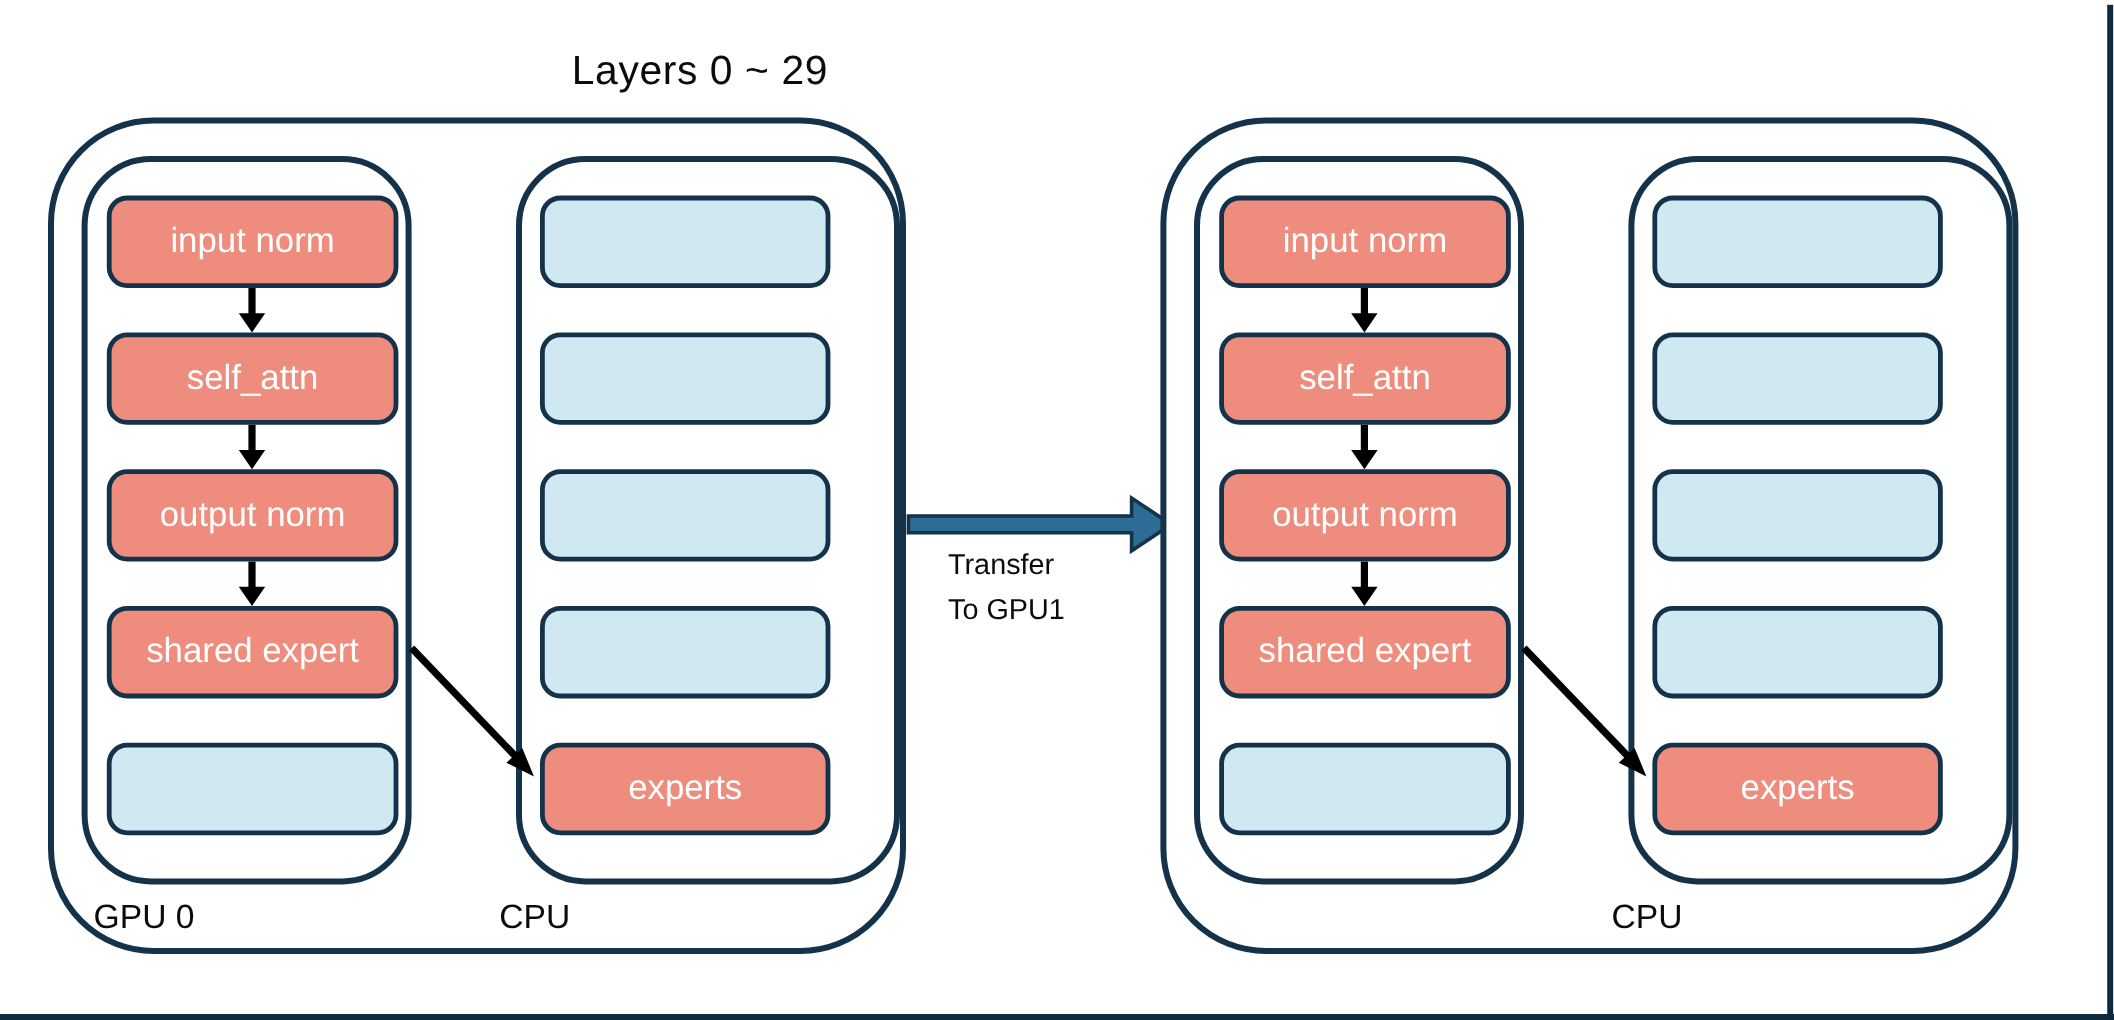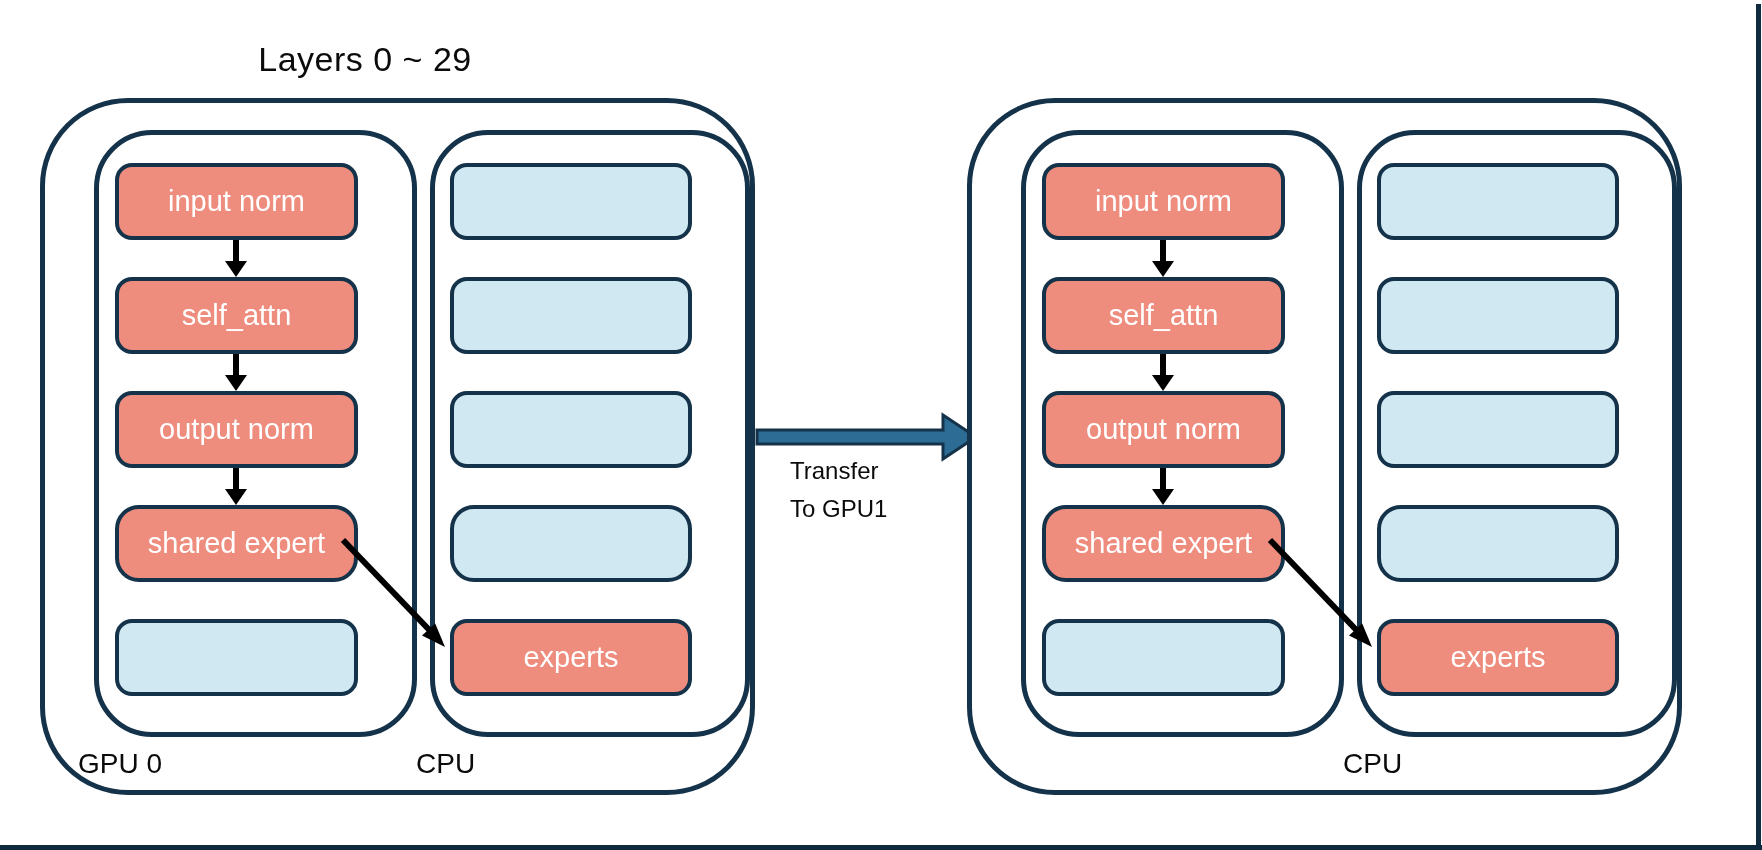--- a/index.html
+++ b/index.html
@@ -6,43 +6,43 @@
   #canvas{
     position:relative;width:1762px;height:850px;overflow:hidden;background:#ffffff;
     font-family:"Liberation Sans", sans-serif;
   }
   
   .group{position:absolute;top:40px;width:715px;height:760px;}
   .group.left{left:40px;}
   .group.right{left:967px;}
   .group-title{
     position:absolute;top:0;left:0;width:650px;height:44px;
-    text-align:center;font-size:34px;color:#0b0b0b;letter-spacing:0.5px;
+    text-align:right;font-size:34px;color:#0b0b0b;letter-spacing:0.5px;
   }
   .outer-box{
     position:absolute;left:0;top:58px;width:715px;height:697px;
     border:5px solid #14334A;border-radius:88px;box-sizing:border-box;background:#ffffff;
   }
   .col{
     position:absolute;top:90px;height:607px;
     border:5px solid #14334A;border-radius:58px;box-sizing:border-box;background:#ffffff;
   }
-  .col.gpu{left:54px;width:323px;}
+  .col.gpu{left:28px;width:275px;}
   .col.cpu{left:390px;width:320px;}
   .box{
     position:absolute;height:77px;box-sizing:border-box;
     border:4px solid #14334A;border-radius:17px;
     display:flex;align-items:center;justify-content:center;
     font-size:29px;color:#ffffff;
   }
   .col.gpu .box{left:16px;width:243px;}
   .col.cpu .box{left:15px;width:242px;}
   .box.module{background:#EE8C7D;}
   .box.empty{background:#CFE8F1;}
-  .r0{top:28px;}.r1{top:142px;}.r2{top:256px;}.r3{top:370px;border-radius:24px;}.r4{top:484px;}
+  .r0{top:28px;}.r1{top:142px;}.r2{top:256px;}.r3{top:370px;}.r4{top:484px;}
   
   .varrow{position:absolute;left:126px;width:22px;height:37px;}
   .varrow .stem{position:absolute;left:8px;top:0;width:6px;height:23px;background:#000;}
   .varrow .head{position:absolute;left:0;top:21px;width:0;height:0;
     border-left:11px solid transparent;border-right:11px solid transparent;border-top:16px solid #000;}
   .a0{top:105px;}.a1{top:219px;}.a2{top:333px;}
   
   .diag{position:absolute;left:295px;top:485px;width:130px;height:145px;}
   
   .col-label{position:absolute;top:708px;height:42px;text-align:left;

